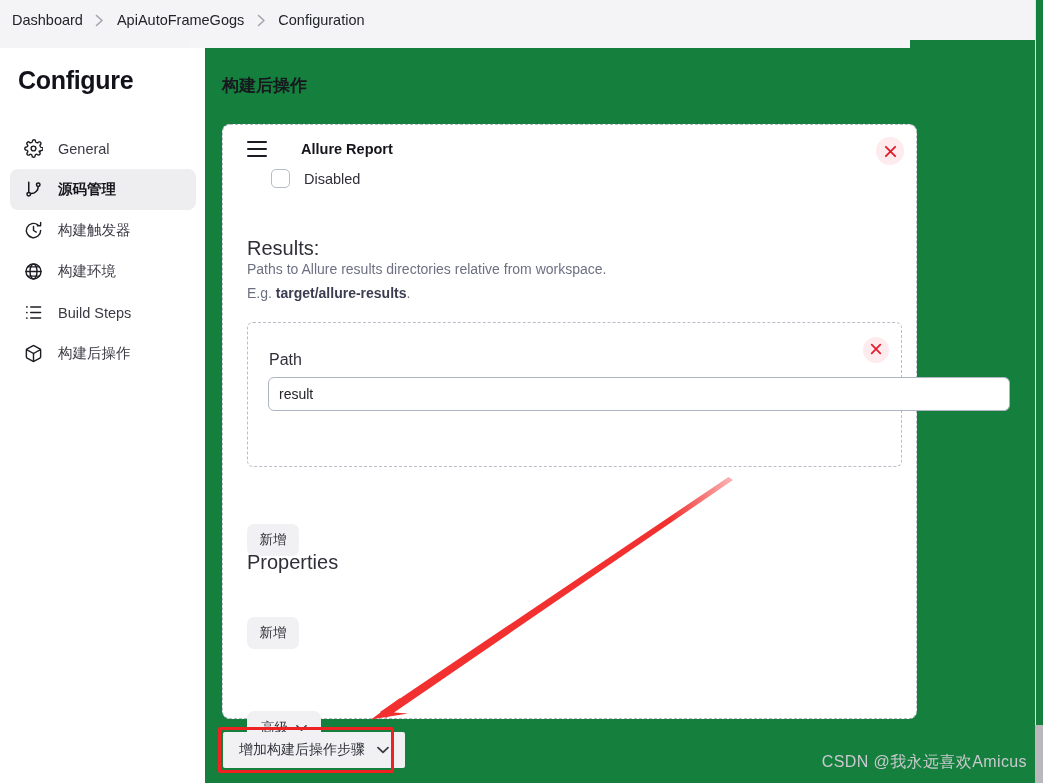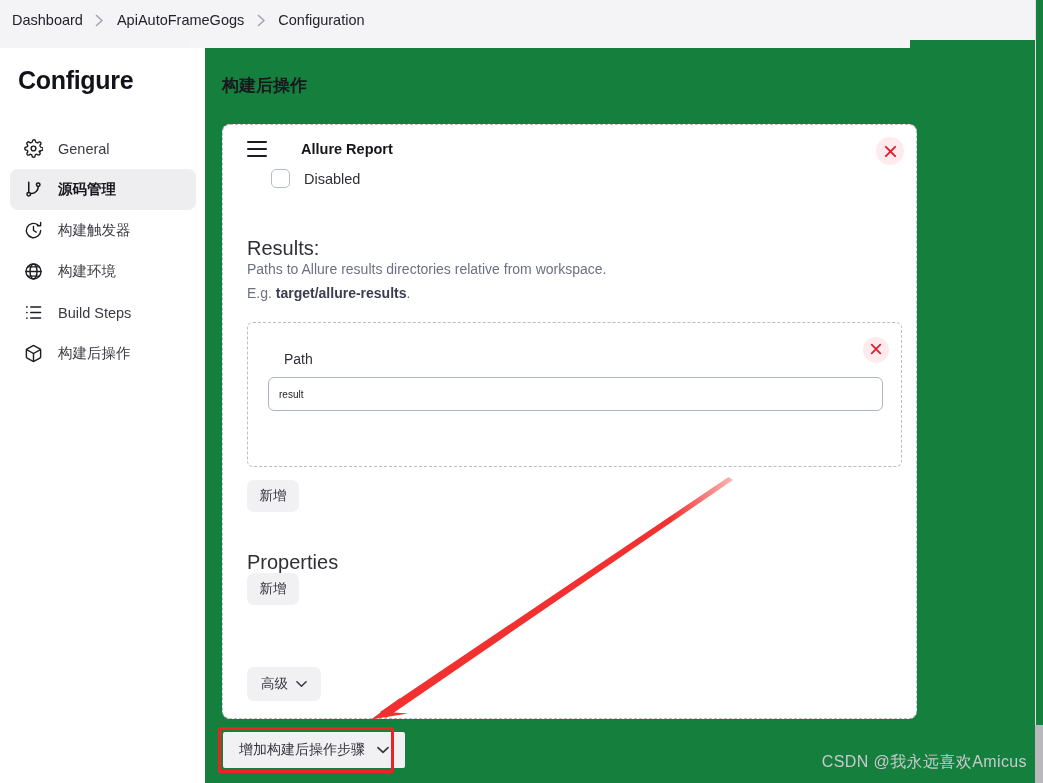--- a/index.html
+++ b/index.html
@@ -89,40 +89,40 @@
 
   .results-label { position: absolute; left: 24px; top: 112px; font-size: 20px; color: #2f2f38; }
   .results-desc1 { position: absolute; left: 24px; top: 136px; font-size: 14px; color: #6d7083; }
   .results-desc2 { position: absolute; left: 24px; top: 160px; font-size: 14px; color: #6d7083; }
   .results-desc2 b { color: #3a3d50; font-weight: bold; }
 
   .path-box {
     position: absolute; left: 24px; top: 197px; width: 655px; height: 145px;
     border: 1px dashed #b9bdc9; border-radius: 6px; background: #fff;
   }
-  .path-label { position: absolute; left: 36px; top: 28px; font-size: 14px; color: #2f2f38; }
+  .path-label { position: absolute; left: 21px; top: 28px; font-size: 16px; color: #2f2f38; }
   .path-input {
-    position: absolute; left: 20px; top: 54px; width: 615px; height: 34px;
+    position: absolute; left: 20px; top: 54px; width: 742px; height: 34px;
     border: 1px solid #aeb5c2; border-radius: 6px; background: #fff;
-    font-size: 10px; color: #23232b; padding: 0 10px;
+    font-size: 14px; color: #23232b; padding: 0 10px;
     font-family: "Liberation Sans", sans-serif;
     outline: none;
   }
   .path-close {
     position: absolute; right: 12px; top: 14px;
     width: 26px; height: 26px; border-radius: 50%;
     background: #fdebee; display: flex; align-items: center; justify-content: center;
     cursor: pointer; border: none;
   }
 
   .btn-soft {
     background: #f1f1f4; border: none; border-radius: 7px;
     font-size: 13.5px; color: #33333d; cursor: pointer;
     font-family: "Liberation Sans", sans-serif;
-    display: inline-flex; align-items: center; justify-content: center; gap: 8px;
+    display: inline-flex; align-items: center; justify-content: center; gap: 8px; margin-top: 44px;
   }
   .add-btn-1 { position: absolute; left: 24px; top: 355px; width: 52px; height: 32px; }
   .props-label { position: absolute; left: 24px; top: 426px; font-size: 20px; color: #2f2f38; }
   .add-btn-2 { position: absolute; left: 24px; top: 448px; width: 52px; height: 32px; }
   .adv-btn  { position: absolute; left: 24px; top: 542px; width: 74px; height: 34px; }
   .chev { display:inline-block; }
   .chev svg { display:block; }
 
   .bottom-btn {
     position: absolute; left: 18px; top: 684px;

